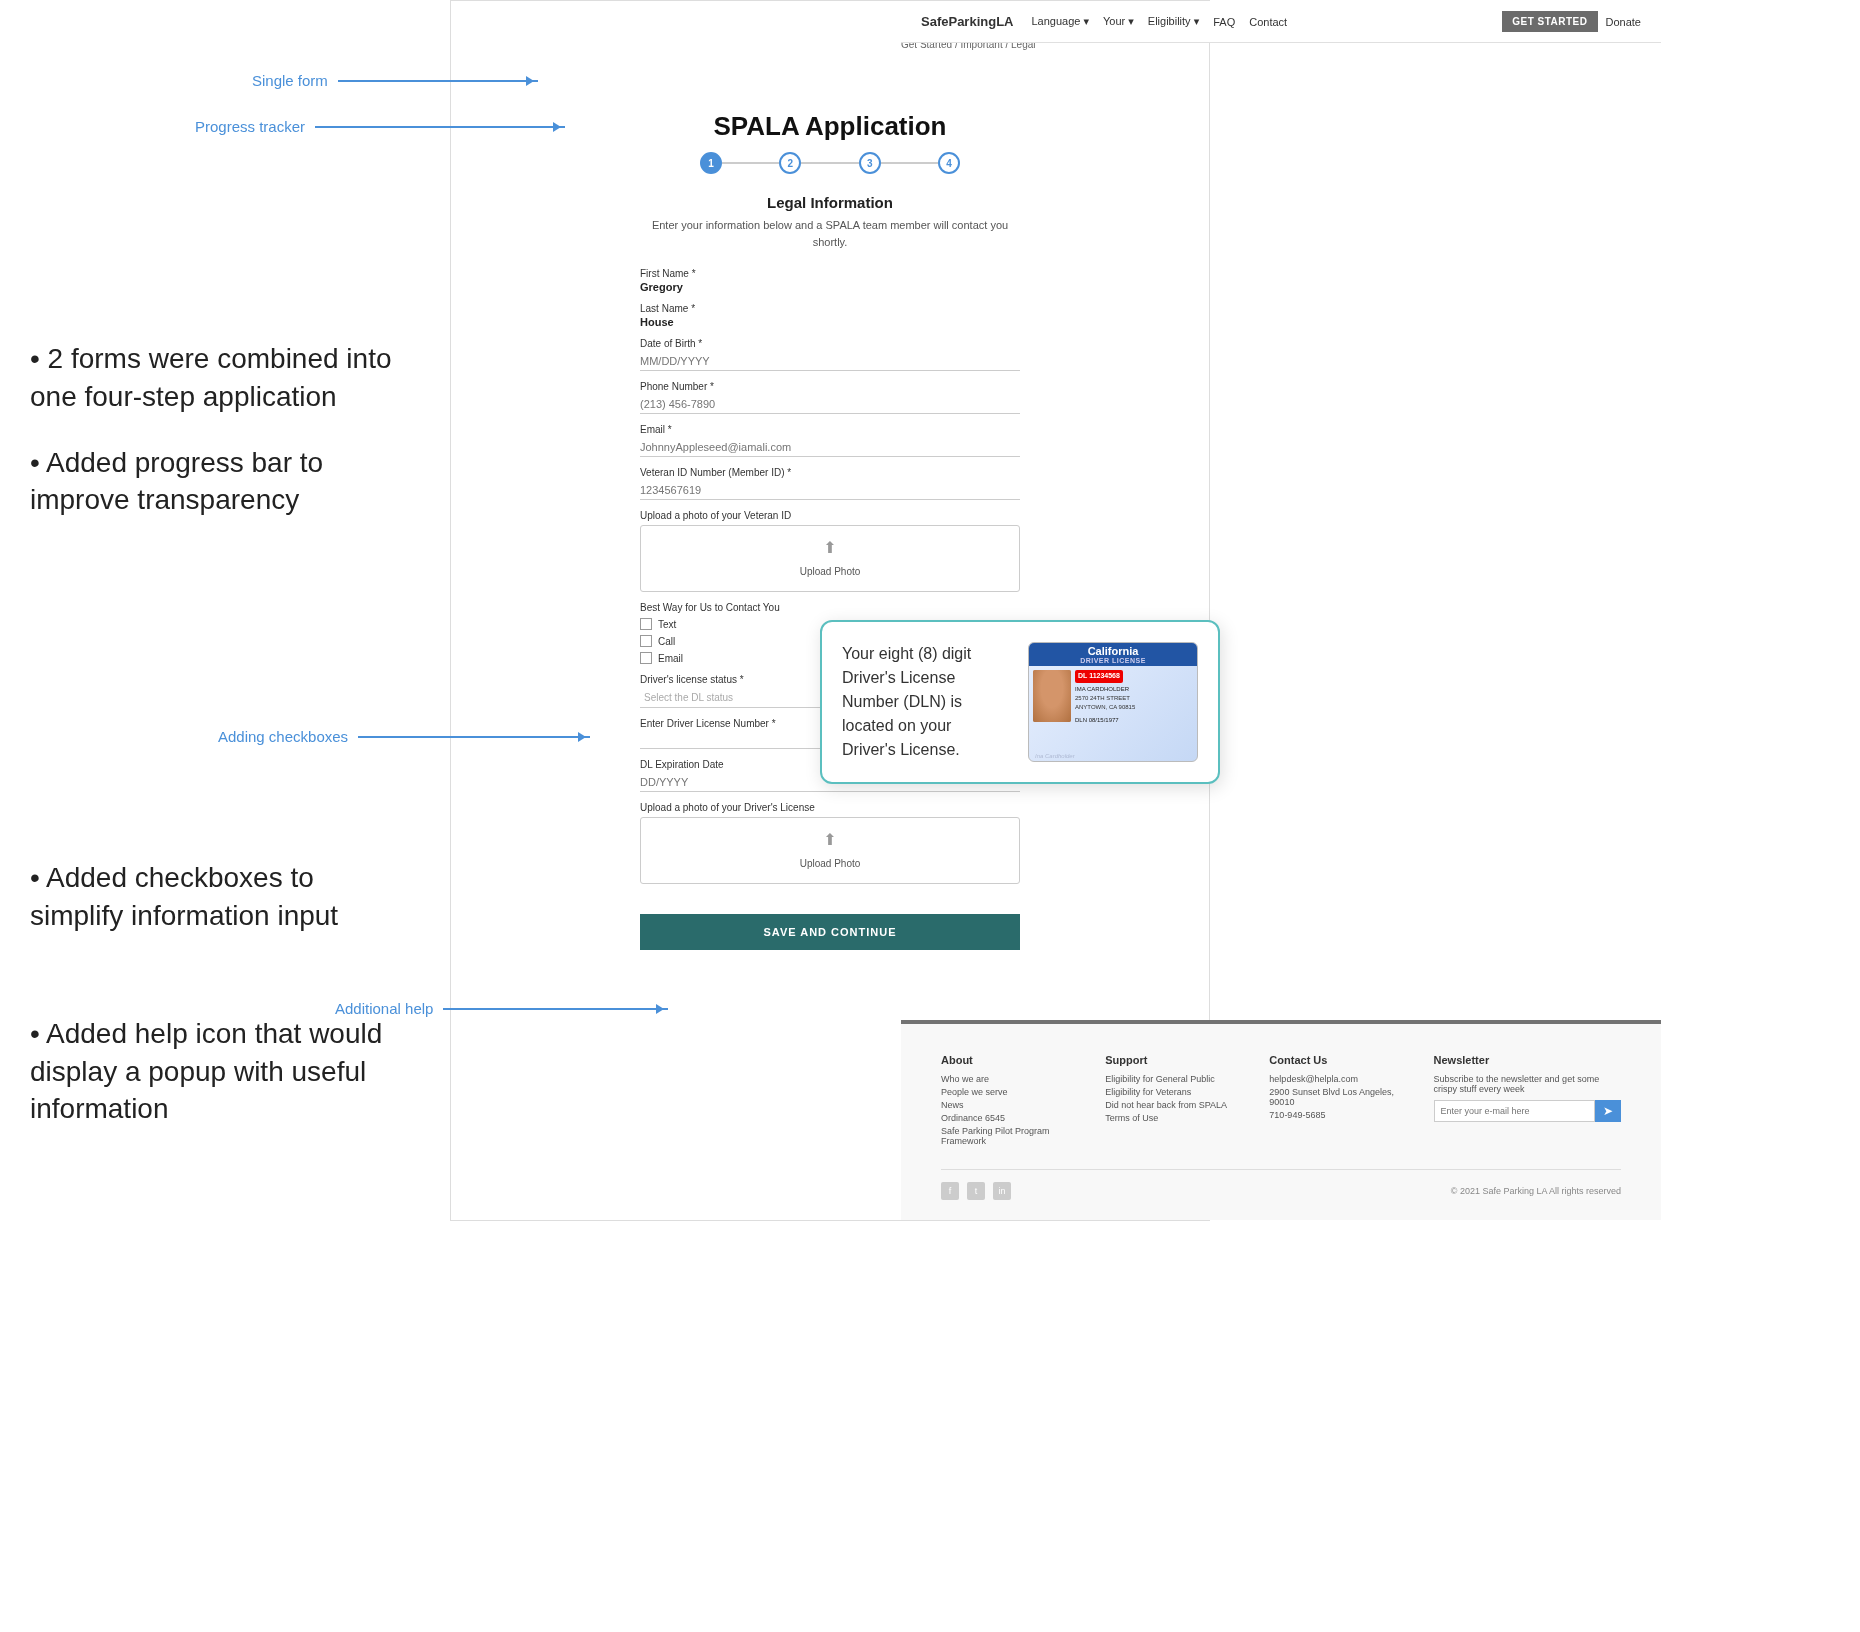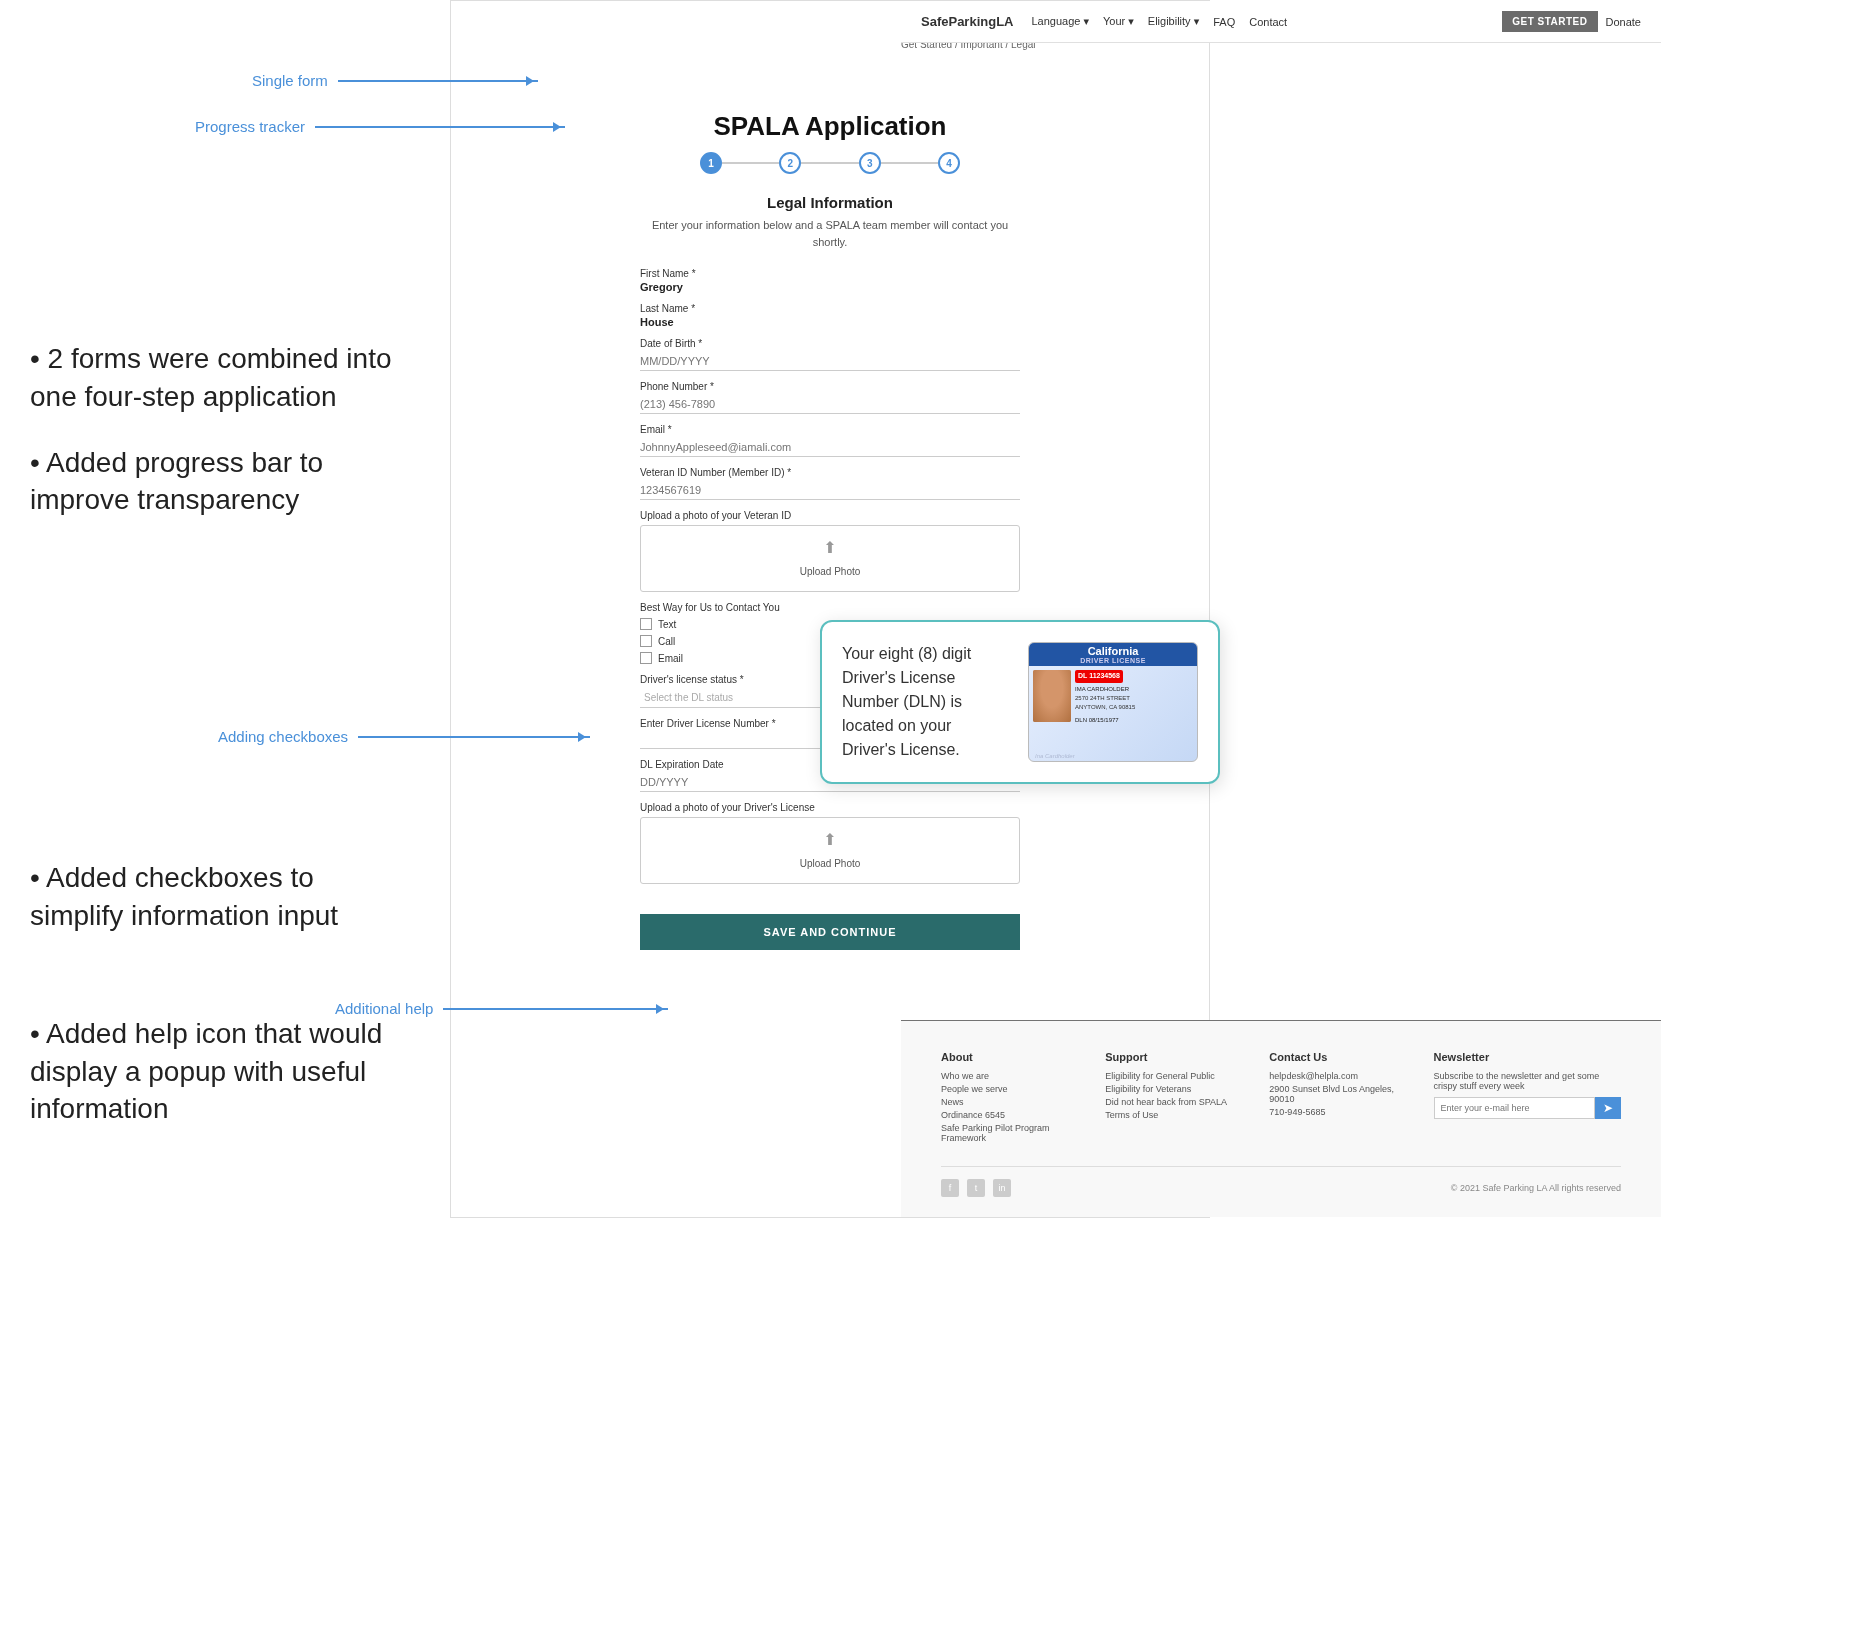--- a/index.html
+++ b/index.html
@@ -312,21 +312,21 @@
       cursor: pointer;
       margin-top: 20px;
     }
 
     
     .footer {
       position: absolute;
       bottom: 0; left: 450px;
       width: 760px;
       background: #f8f8f8;
-      border-top: 1px solid #737373;
+      border-top: 4px solid #737373;
       padding: 30px 40px 20px 40px;
     }
     .footer-grid {
       display: grid;
       grid-template-columns: 1fr 1fr 1fr 1.3fr;
       gap: 20px;
       margin-bottom: 20px;
     }
     .footer-col-title {
       font-size: 11px;

